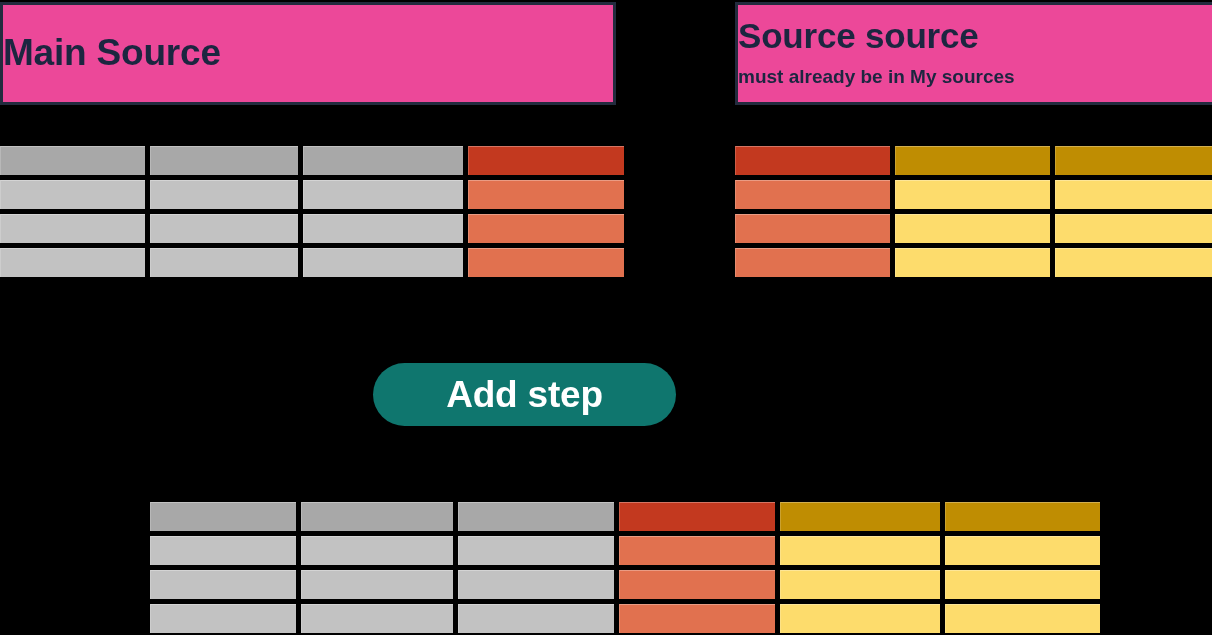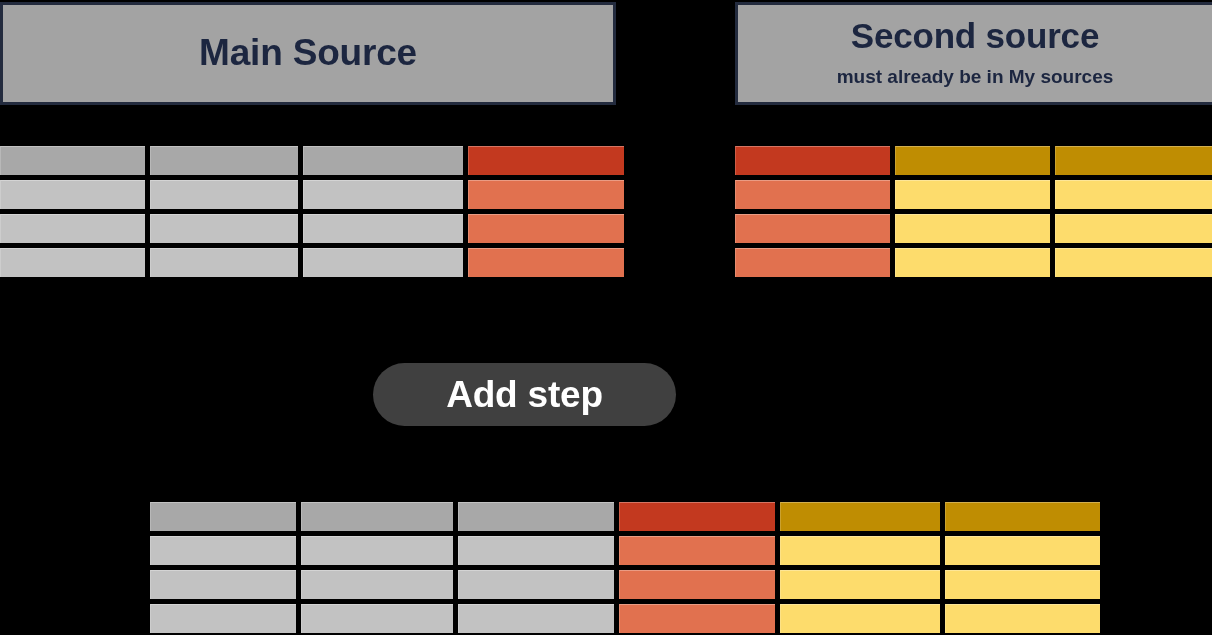--- a/index.html
+++ b/index.html
@@ -11,26 +11,25 @@
     width: 1212px;
     height: 635px;
     position: relative;
     overflow: hidden;
     font-family: "Liberation Sans", sans-serif;
   }
 
   
   .source-box {
     position: absolute;
-    background: #a3a3a3;
+    background: #ec4899;
     border: 3px solid #232b3e;
     box-sizing: border-box;
     display: flex;
     flex-direction: column;
-    align-items: center;
     justify-content: center;
     color: #1c2640;
   }
   #main-source-box {
     left: 0px;
     top: 2px;
     width: 616px;
     height: 103px;
   }
   #second-source-box {
@@ -100,41 +99,41 @@
     grid-auto-rows: 29px;
   }
 
   
   #add-step-button {
     position: absolute;
     left: 373px;
     top: 363px;
     width: 303px;
     height: 63px;
-    background: #404040;
+    background: #0f766e;
     border: none;
     border-radius: 32px;
     color: #ffffff;
     font-family: "Liberation Sans", sans-serif;
     font-size: 37px;
     font-weight: bold;
     letter-spacing: -0.2px;
     cursor: pointer;
     padding: 0;
   }
 </style>
 </head>
 <body>
 
 <div class="source-box" id="main-source-box">
   <div class="source-title">Main Source</div>
 </div>
 
 <div class="source-box" id="second-source-box">
-  <div class="source-title">Second source</div>
+  <div class="source-title">Source source</div>
   <div class="source-subtitle">must already be in My sources</div>
 </div>
 
 <div class="table-grid" id="main-source-table">
     <div class="cell c-gray-head"></div>
     <div class="cell c-gray-head"></div>
     <div class="cell c-gray-head"></div>
     <div class="cell c-red-head"></div>
     <div class="cell c-gray-body"></div>
     <div class="cell c-gray-body"></div>

